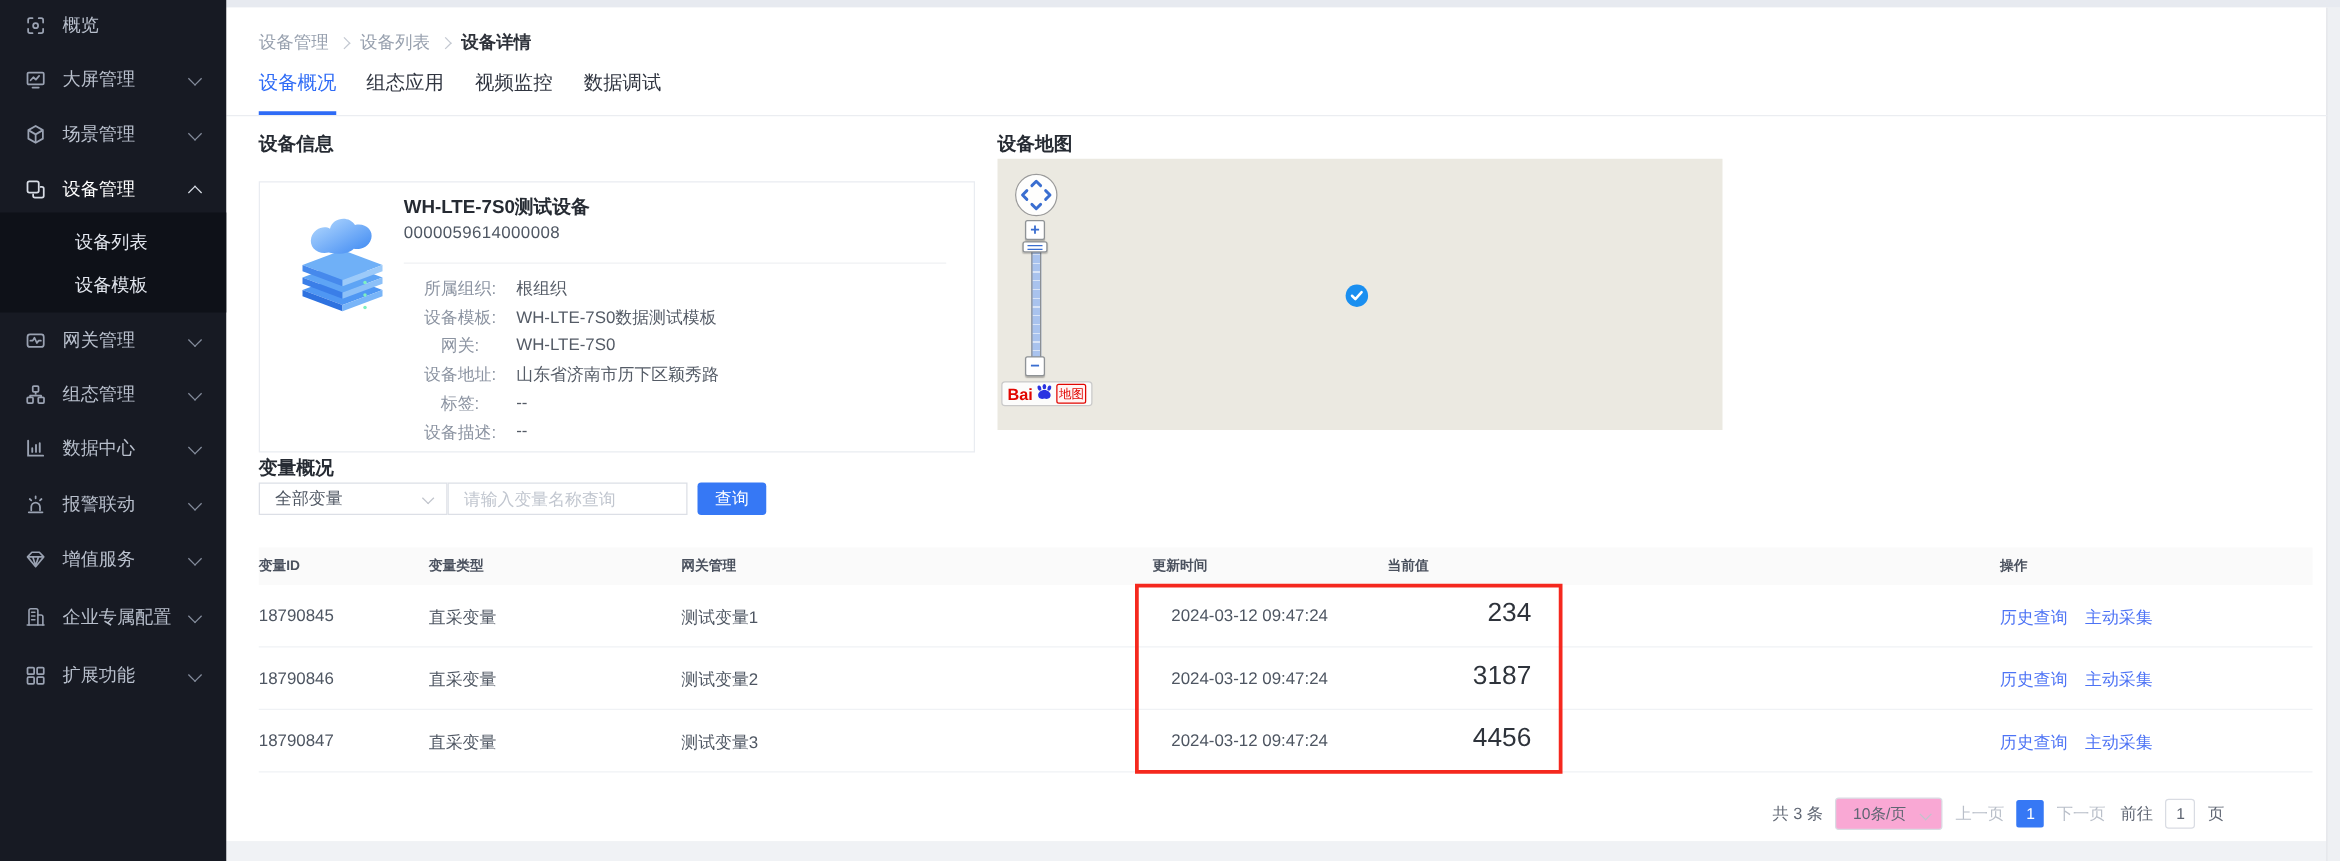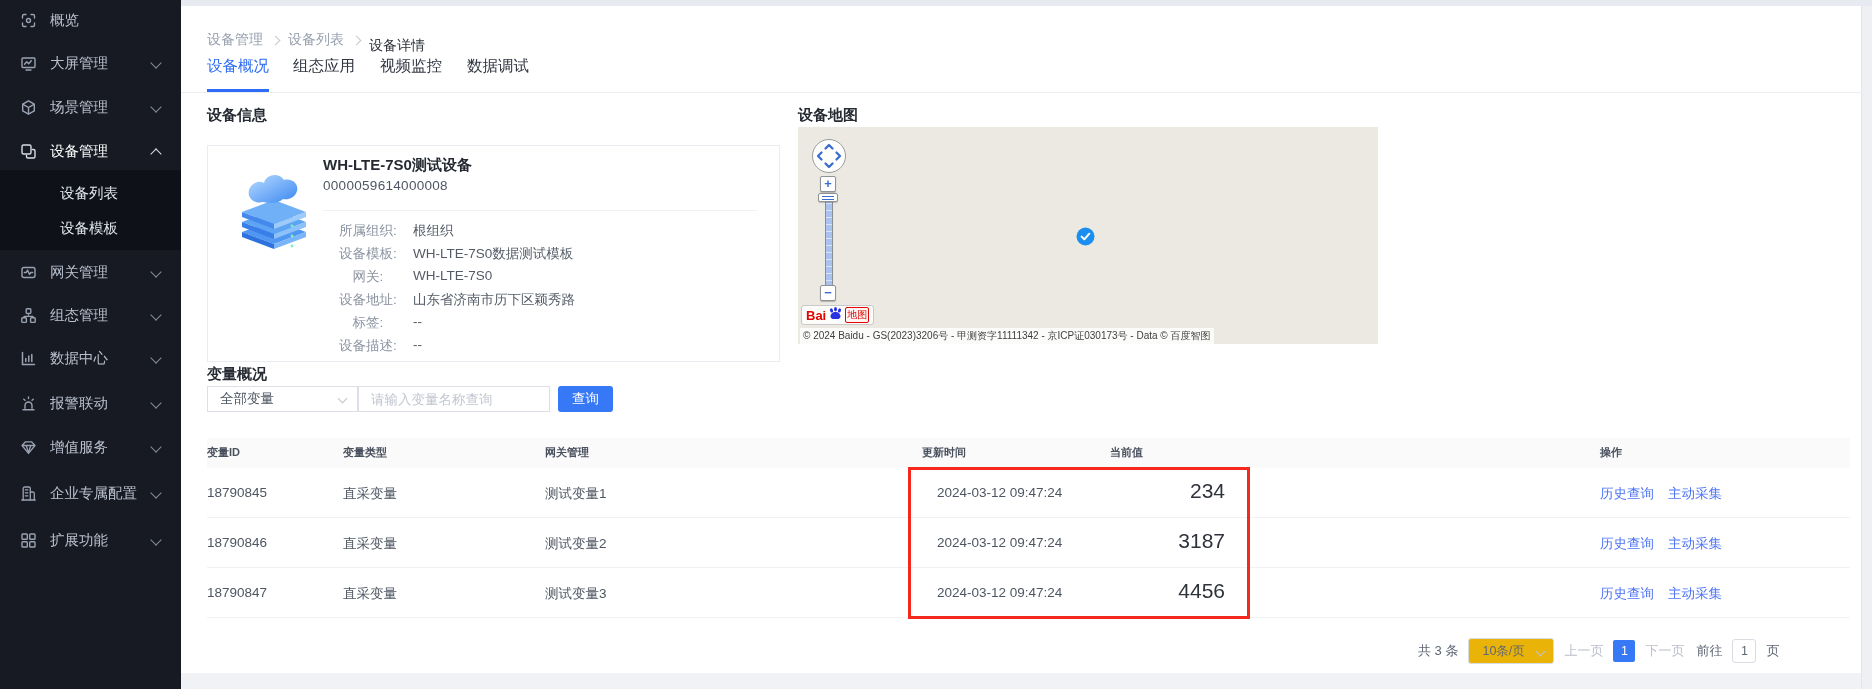--- a/index.html
+++ b/index.html
@@ -26,21 +26,21 @@
   .card{position:absolute;left:181px;top:6px;width:1681px;height:667px;background:#ffffff;}
   .topstrip{position:absolute;left:181px;top:0;width:1691px;height:6px;background:#e7eaf0;}
   .bottomstrip{position:absolute;left:181px;top:673px;width:1681px;height:16px;background:#f0f2f5;}
   .scrollbar{position:absolute;right:0;top:6px;width:10px;height:683px;background:#eef0f3;border-left:1px solid #e3e5e9;}
   .tabline{position:absolute;left:181px;top:92px;width:1681px;height:1px;background:#ebedf1;}
 
   .crumb{position:absolute;left:207px;top:25px;display:flex;align-items:center;gap:9px;
          font-size:14px;color:#98a1af;}
   .crumb .sep{width:6px;height:6px;border-right:1.4px solid #c3c8d1;border-bottom:1.4px solid #c3c8d1;
               transform:rotate(-45deg);margin-top:1px;}
-  .crumb .cur{color:#2e323a;font-weight:normal;margin-top:12px;}
+  .crumb .cur{color:#2e323a;font-weight:bold;}
 
   .tabs{position:absolute;left:207px;top:56px;height:37px;}
   .tab{position:absolute;top:0;height:33px;font-size:15.5px;font-weight:normal;color:#303540;cursor:pointer;white-space:nowrap;}
   .tab.active{color:#2e6bf6;border-bottom:3px solid #2e6bf6;}
 
   .sec-title{position:absolute;font-size:15px;font-weight:bold;color:#262b33;white-space:nowrap;}
 
   
   .info-panel{position:absolute;left:207px;top:127px;width:573px;height:217px;border:1px solid #e9ecf1;background:#fff;box-sizing:border-box;margin-top:18px;}
   .dev-icon{position:absolute;left:24px;top:12px;}
@@ -90,21 +90,21 @@
   .td.big{top:11px;font-size:21px;color:#2e333b;width:168px;left:850px;text-align:right;}
   .td.links{display:flex;gap:14px;}
   .a-link{color:#4d73f5;cursor:pointer;text-decoration:none;font-family:Liberation Mono, monospace;}
   .redbox{position:absolute;left:908px;top:467px;width:342px;height:152px;border:3px solid #f5281e;
           box-sizing:border-box;z-index:6;pointer-events:none;}
 
   
   .pager{position:absolute;left:1418px;top:638px;height:26px;display:flex;align-items:center;gap:10px;
          font-size:13px;color:#5f6673;}
   .pg-size{position:relative;width:86px;height:26px;border:1px solid #d9dce3;border-radius:3px;box-sizing:border-box;
-           display:flex;align-items:center;padding-left:13px;color:#5f6673;font-size:12.5px;cursor:pointer;background:#eab308;}
+           display:flex;align-items:center;padding-left:13px;color:#5f6673;font-size:12.5px;cursor:pointer;background:#f9a8d4;}
   .pg-size .chev2{position:absolute;right:9px;top:9px;width:6px;height:6px;
            border-right:1.4px solid #c0c4cc;border-bottom:1.4px solid #c0c4cc;transform:rotate(45deg);}
   .pg-nav{color:#b9bfc9;cursor:pointer;}
   .pg-cur{width:22px;height:22px;background:#3678f5;border-radius:2px;color:#fff;font-size:12.5px;
           display:flex;align-items:center;justify-content:center;cursor:pointer;}
   .pg-input{width:24px;height:24px;border:1px solid #d9dce3;border-radius:3px;box-sizing:border-box;text-align:center;
           font-size:12.5px;color:#5f6673;outline:none;font-family:inherit;padding:0;}
 </style>
 </head>
 <body>
@@ -363,21 +363,20 @@
       <span>
         <svg width="15" height="14" viewBox="0 0 20 19">
           <ellipse cx="4.6" cy="6" rx="2" ry="2.9" fill="#2932e1" transform="rotate(-18 4.6 6)"></ellipse>
           <ellipse cx="10" cy="4.4" rx="2" ry="2.9" fill="#2932e1"></ellipse>
           <ellipse cx="15.4" cy="6" rx="2" ry="2.9" fill="#2932e1" transform="rotate(18 15.4 6)"></ellipse>
           <path d="M10 8.2c-3.8 0-6.8 2.8-6.8 5.7 0 2.4 1.9 3.9 4.3 3.9 1 0 1.7-.3 2.5-.3s1.5.3 2.5.3c2.4 0 4.3-1.5 4.3-3.9 0-2.9-3-5.7-6.8-5.7z" fill="#2932e1"></path>
         </svg>
       </span>
       <span class="bd-map">地图</span>
     </div>
-    <div class="bd-copy">© 2024 Baidu - GS(2023)3206号 - 甲测资字11111342 - 京ICP证030173号 - Data © 百度智图</div>
   </div>
 
   <div class="sec-title" style="left:207px;top:365px">变量概况</div>
 
   <div class="filter">
     <div class="v-select">
       <span>全部变量</span>
       <span class="chev2"></span>
     </div>
     <input class="v-input" type="text" placeholder="请输入变量名称查询" style="">

